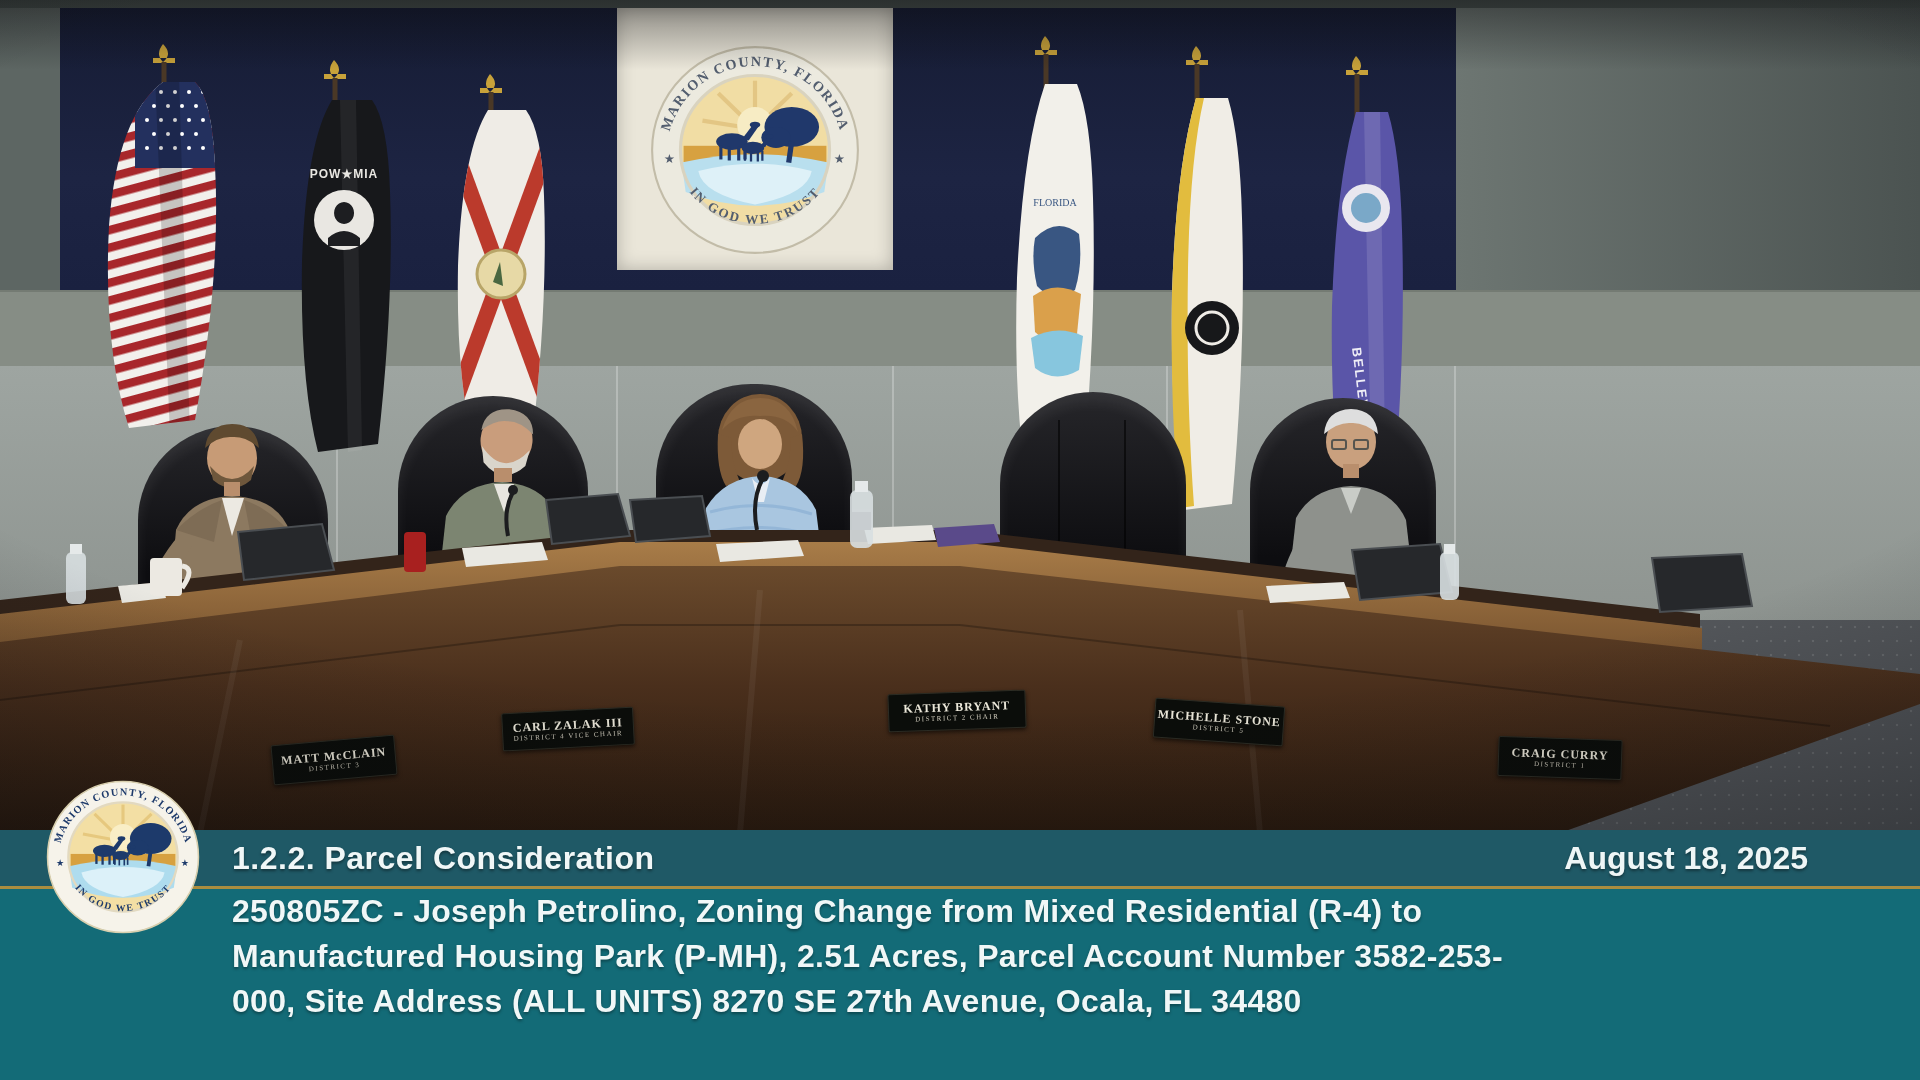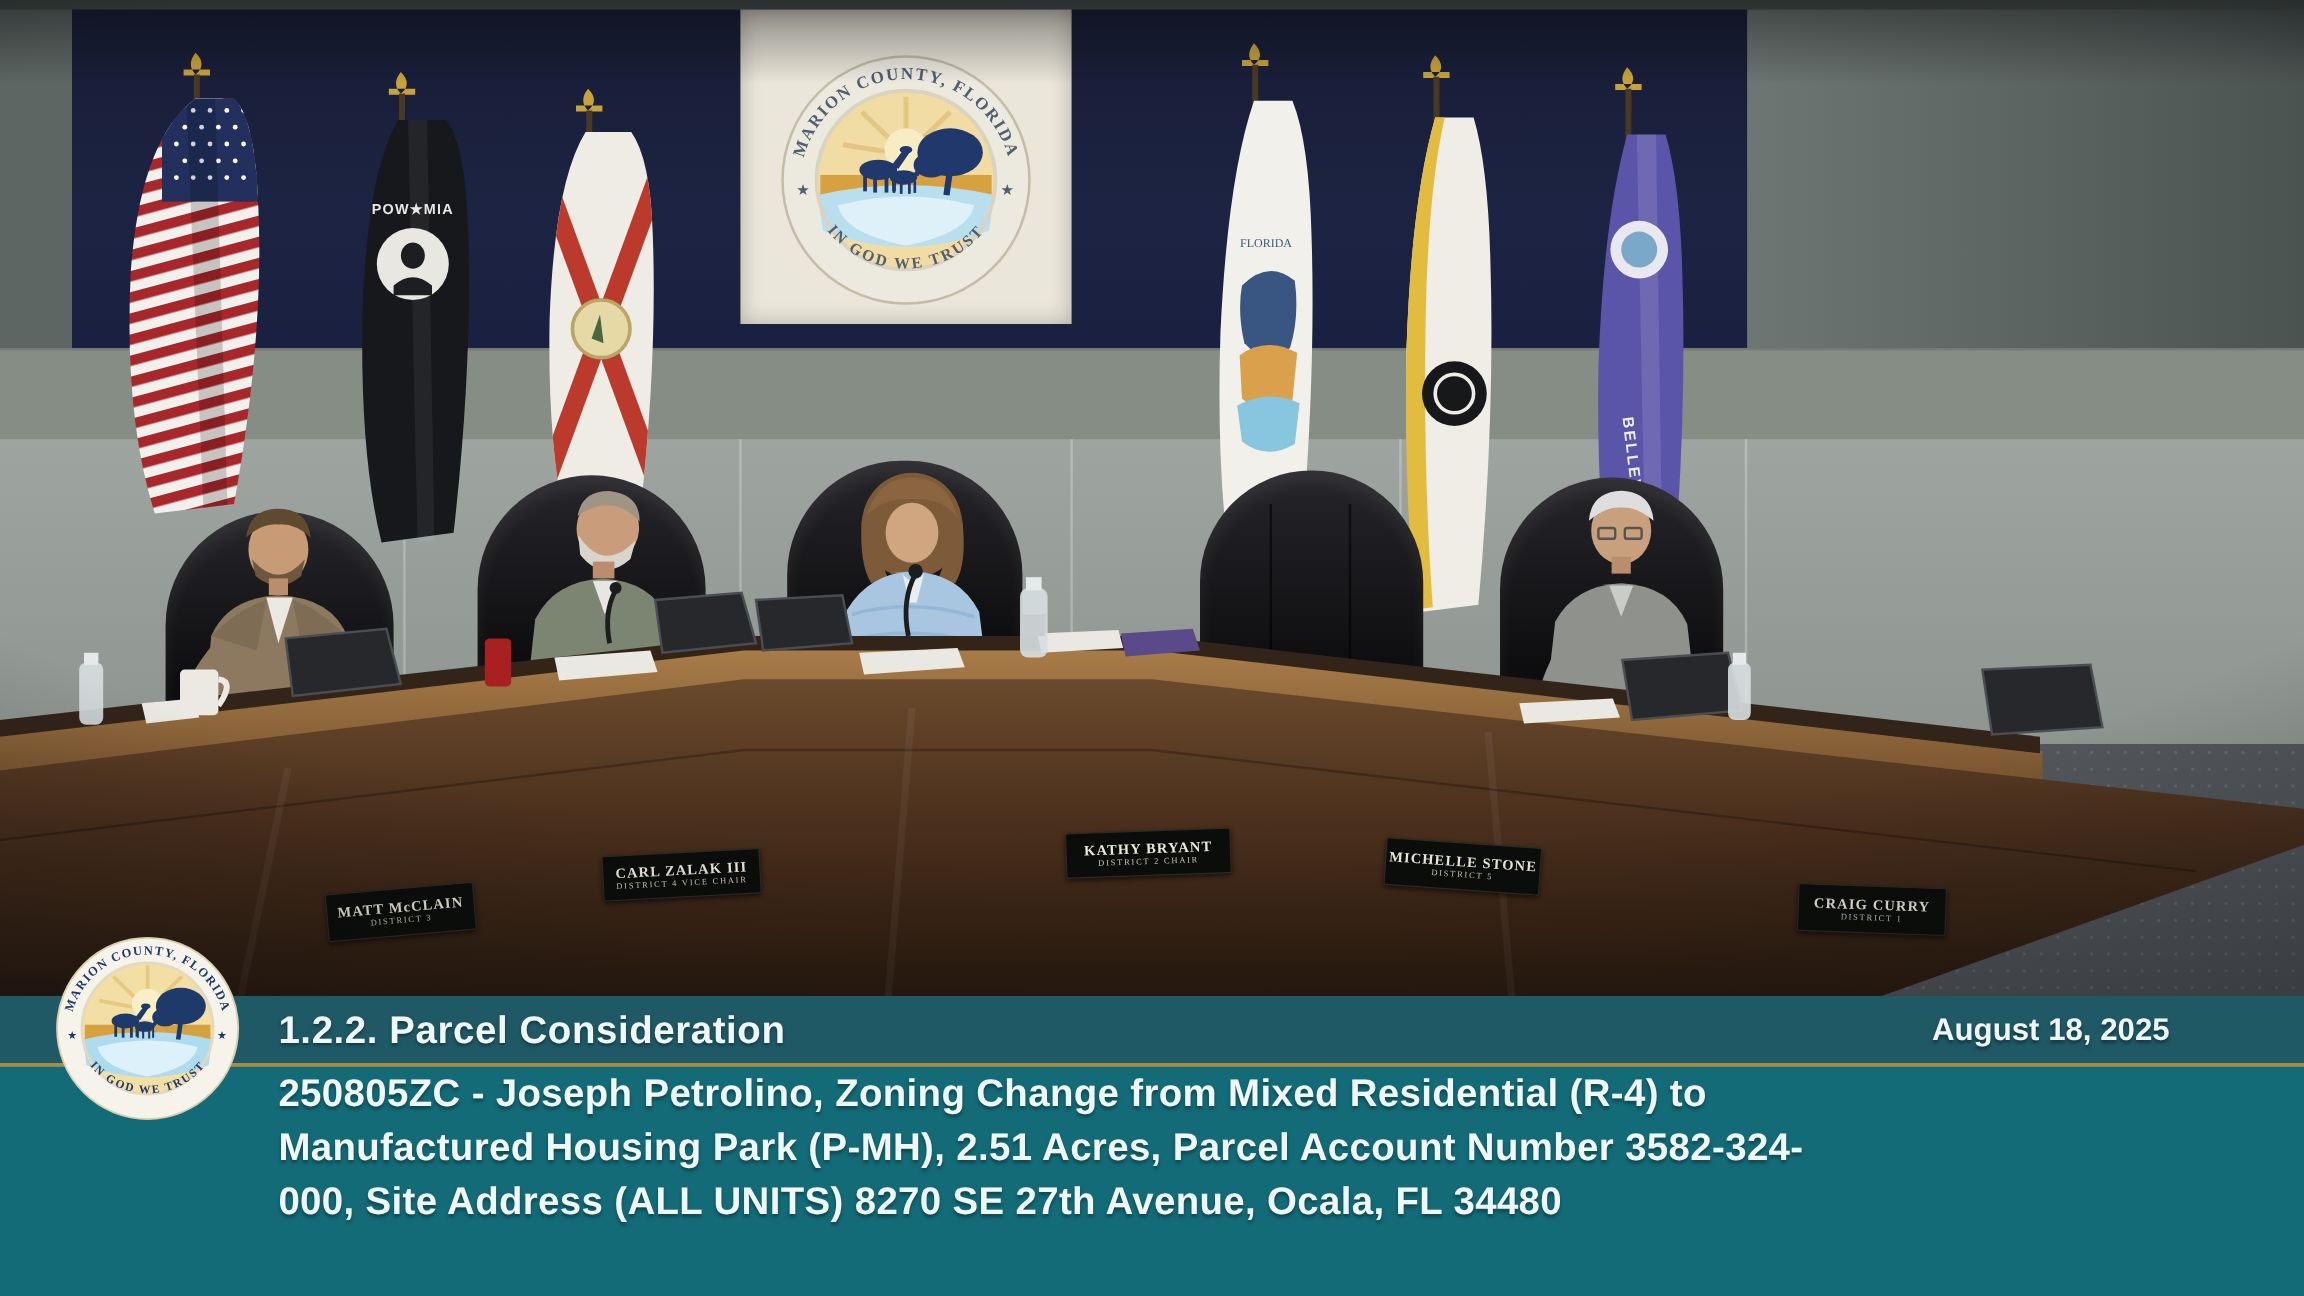--- a/index.html
+++ b/index.html
@@ -44,21 +44,21 @@
             background:radial-gradient(115% 95% at 50% 36%,rgba(0,0,0,0) 52%,rgba(8,10,14,.55) 97%)}
   .top-dark{left:0;top:0;width:1920px;height:70px;pointer-events:none;
             background:linear-gradient(rgba(10,10,12,.45),rgba(10,10,12,0))}
 
   
   .banner{left:0;top:830px;width:1920px;height:250px}
   .banner-top{position:absolute;left:0;top:0;width:1920px;height:56px;background:#1f5966;
               display:flex;align-items:center}
   .banner-title{position:absolute;left:232px;font-size:32px;font-weight:bold;color:#f0f7f7;
                 letter-spacing:.5px;text-shadow:0 2px 3px rgba(0,0,0,.4);white-space:nowrap}
-  .banner-date{position:absolute;right:112px;font-size:26px;font-weight:bold;color:#eef6f6;
+  .banner-date{position:absolute;right:112px;font-size:32px;font-weight:bold;color:#eef6f6;
                text-shadow:0 2px 3px rgba(0,0,0,.4);white-space:nowrap}
   .banner-gold{position:absolute;left:0;top:56px;width:1920px;height:3px;background:#ab8d3f}
   .banner-bottom{position:absolute;left:0;top:59px;width:1920px;height:191px;background:#136b77;
                  padding-top:0;box-sizing:border-box}
   .banner-line{margin-left:232px;font-size:32px;font-weight:bold;color:#f0f7f7;
                line-height:45px;letter-spacing:.3px;text-shadow:0 2px 3px rgba(0,0,0,.35);
                white-space:nowrap}
 
   .seal-svg{overflow:visible}
 </style>
@@ -395,21 +395,21 @@
   <div class="abs vignette"></div>
 
   <div class="abs banner">
     <div class="banner-top">
       <span class="banner-title">1.2.2. Parcel Consideration</span>
       <span class="banner-date">August 18, 2025</span>
     </div>
     <div class="banner-gold"></div>
     <div class="banner-bottom">
       <div class="banner-line">250805ZC - Joseph Petrolino, Zoning Change from Mixed Residential (R-4) to</div>
-      <div class="banner-line">Manufactured Housing Park (P-MH), 2.51 Acres, Parcel Account Number 3582-324-</div>
+      <div class="banner-line">Manufactured Housing Park (P-MH), 2.51 Acres, Parcel Account Number 3582-253-</div>
       <div class="banner-line">000, Site Address (ALL UNITS) 8270 SE 27th Avenue, Ocala, FL 34480</div>
     </div>
   </div>
 
   <svg class="abs seal-svg" style="left:46px;top:780px" width="154" height="154" viewBox="0 0 200 200">
     <circle cx="100" cy="100" r="98" fill="#f6f3ea"></circle>
     <circle cx="100" cy="100" r="98" fill="none" stroke="#d8cfae" stroke-width="2"></circle>
     <circle cx="100" cy="100" r="71" fill="#f3dfa4"></circle>
     <g stroke="#e6c87e" stroke-width="4">
       <line x1="100" y1="80" x2="100" y2="32"></line>

